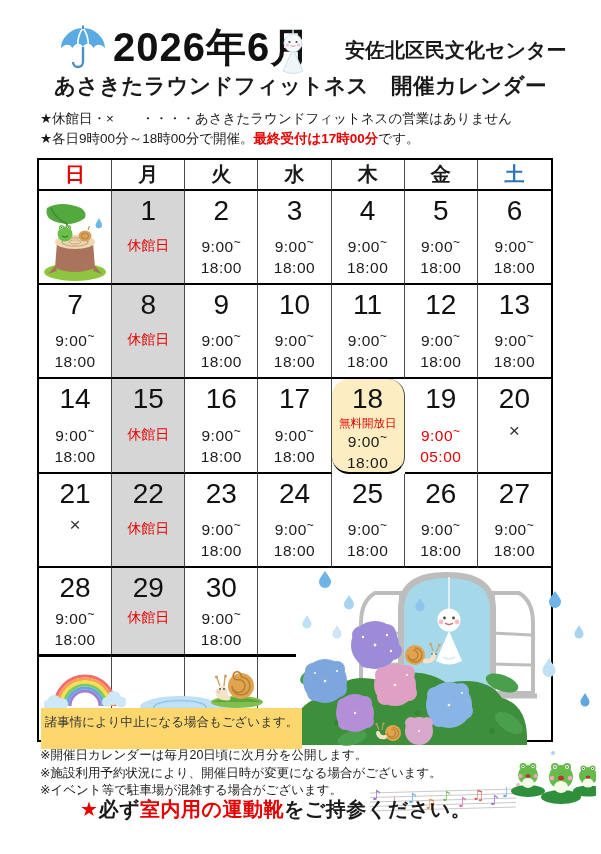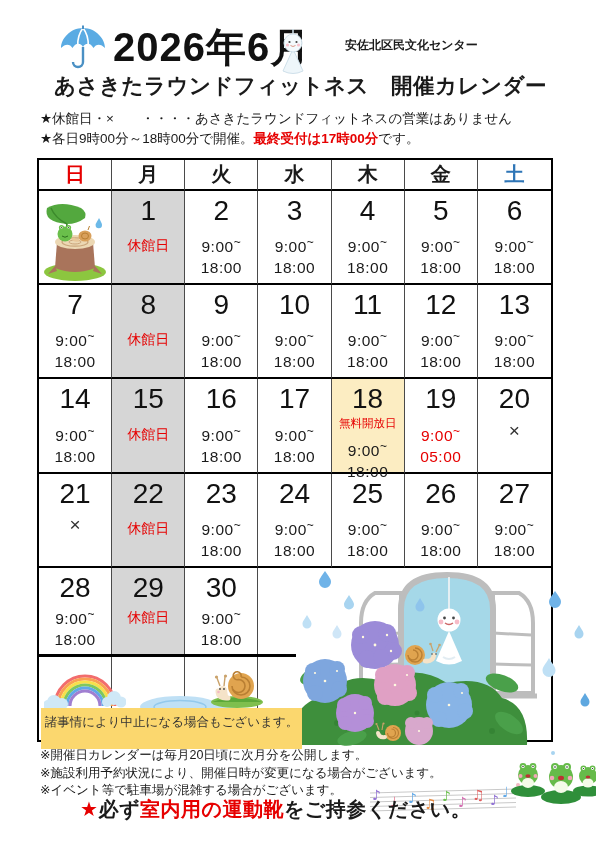--- a/index.html
+++ b/index.html
@@ -1,45 +1,45 @@
 <!DOCTYPE html>
 <html style="--red: #e60000; --gray: #d6d6d6; --freeyellow: #fcedc2; --cautionyellow: #fbd76e;"><head>
 <meta charset="utf-8">
 <style>
   html,body{margin:0;padding:0;background:#fff;}
   #page{position:relative;width:601px;height:854px;background:#fff;overflow:hidden;
         font-family:"Liberation Sans","DejaVu Sans",sans-serif;color:#1a1a1a;}
   .abs{position:absolute;}
   
   #main-title{left:113px;top:20px;font-size:40px;font-weight:600;letter-spacing:1px;color:#111;}
-  #org-name{left:345px;top:37px;font-size:12px;font-weight:600;}
+  #org-name{left:345px;top:37px;font-size:20px;font-weight:600;}
   #subtitle{left:0;right:0;top:71px;text-align:center;font-size:21.5px;font-weight:600;letter-spacing:.5px;}
   #legend1{left:40px;top:110px;font-size:13.5px;}
   #legend2{left:40px;top:130px;font-size:13.5px;}
   .red-strong{color:var(--red);font-weight:700;}
   
   #calendar-grid{left:37px;top:158px;width:516px;height:584px;box-sizing:border-box;
     border:2px solid #000;display:grid;grid-template-columns:repeat(7,1fr);
     grid-template-rows:31px 94px 94px 95px 94px 89px 1fr;background:#fff;}
   .hcell{border-right:1px solid #4a4a4a;border-bottom:2px solid #000;
     font-size:20px;font-weight:600;text-align:center;line-height:29px;}
   .cell{position:relative;border-right:1px solid #4a4a4a;border-bottom:2px solid #000;
     display:flex;flex-direction:column;align-items:center;box-sizing:border-box;}
   .hcell.last,.cell.last{border-right:none;}
   .cell.void{border-right:none;border-bottom:none;background:#fff;}
   .cell.deco-row{border-bottom:none;}
   .cell.gray{background:var(--gray);}
-  .cell.yellow{background:var(--freeyellow);}
+  .cell.yellow{background:var(--freeyellow);border-radius:17px;}
   .dnum{font-size:28px;line-height:34px;padding-top:3px;color:#111;}
   .dbody{flex:1;display:flex;flex-direction:column;justify-content:flex-end;align-items:center;padding-bottom:6px;}
   .times{font-size:15.5px;line-height:19px;text-align:center;color:#1a1a1a;letter-spacing:.5px;}
   .times.red{color:var(--red);}
   .tld{font-size:12px;position:relative;top:-6px;}
   .closed-label{color:var(--red);font-size:14px;margin-bottom:22px;}
-  .free-label{color:var(--red);font-size:11.5px;margin-bottom:10px;}
+  .free-label{color:var(--red);font-size:11.5px;margin-bottom:1px;}
   .xmark{font-size:19px;color:#333;margin-bottom:24px;}
   #thick-divider{left:37px;top:654px;width:259px;height:3px;background:#000;}
   #caution-box{left:41px;top:708px;width:261px;height:41px;background:var(--cautionyellow);
     font-size:12.5px;line-height:28px;text-align:center;color:#333;}
   
   #notes{left:40px;top:747px;font-size:12.5px;line-height:17.5px;}
   #footer-warning{left:44px;top:796px;font-size:20px;font-weight:700;letter-spacing:.5px;margin-left:36px;}
 </style>
 </head>
 <body>

